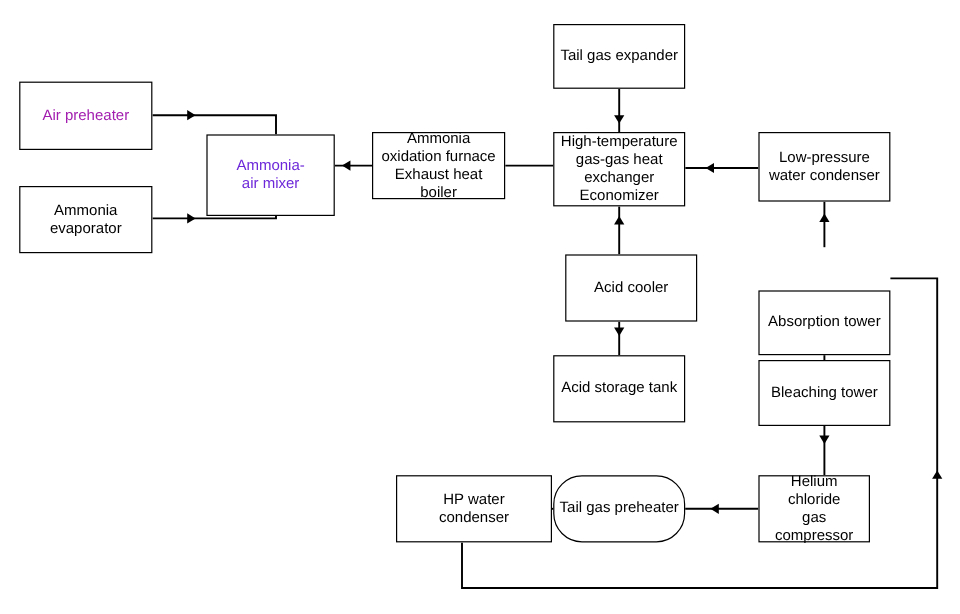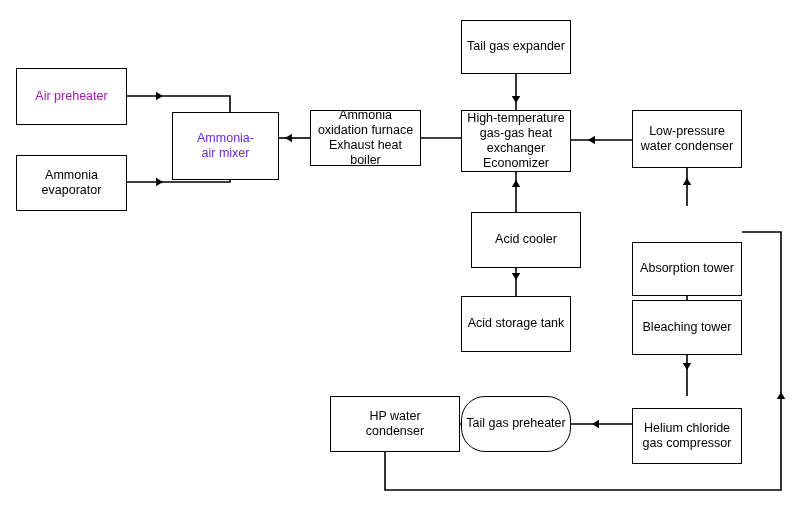--- a/index.html
+++ b/index.html
@@ -125,17 +125,17 @@
 Economizer</span></div>
       <div class="node" style="left: 632px; top: 110px; width: 110px; height: 58px; border-color: rgb(0, 0, 0); color: rgb(0, 0, 0);"><span>Low-pressure
 water condenser</span></div>
       <div class="node" style="left: 461px; top: 212px; width: 110px; height: 56px; border-color: rgb(0, 0, 0); color: rgb(0, 0, 0); margin-left: 10px;"><span>Acid cooler</span></div>
       <div class="node" style="left: 632px; top: 206px; width: 110px; height: 54px; border-color: rgb(0, 0, 0); color: rgb(0, 0, 0); margin-top: 36px;"><span>Absorption tower</span></div>
       <div class="node" style="left: 461px; top: 296px; width: 110px; height: 56px; border-color: rgb(0, 0, 0); color: rgb(0, 0, 0);"><span>Acid storage tank</span></div>
       <div class="node" style="left: 632px; top: 300px; width: 110px; height: 55px; border-color: rgb(0, 0, 0); color: rgb(0, 0, 0);"><span>Bleaching tower</span></div>
       <div class="node" style="left: 330px; top: 396px; width: 130px; height: 56px; border-color: rgb(0, 0, 0); color: rgb(0, 0, 0);"><span>HP water
 condenser</span></div>
       <div class="node" style="left: 461px; top: 396px; width: 110px; height: 56px; border-color: rgb(0, 0, 0); color: rgb(0, 0, 0); border-radius: 24px;"><span>Tail gas preheater</span></div>
-      <div class="node" style="left: 632px; top: 408px; width: 110px; height: 56px; border-color: rgb(0, 0, 0); color: rgb(0, 0, 0);"><span>Helium chloride
+      <div class="node" style="left: 632px; top: 396px; width: 93px; height: 56px; border-color: rgb(0, 0, 0); color: rgb(0, 0, 0);"><span>Helium chloride
 gas compressor</span></div>
     </div>
 
 </div>
 
 </body></html>

